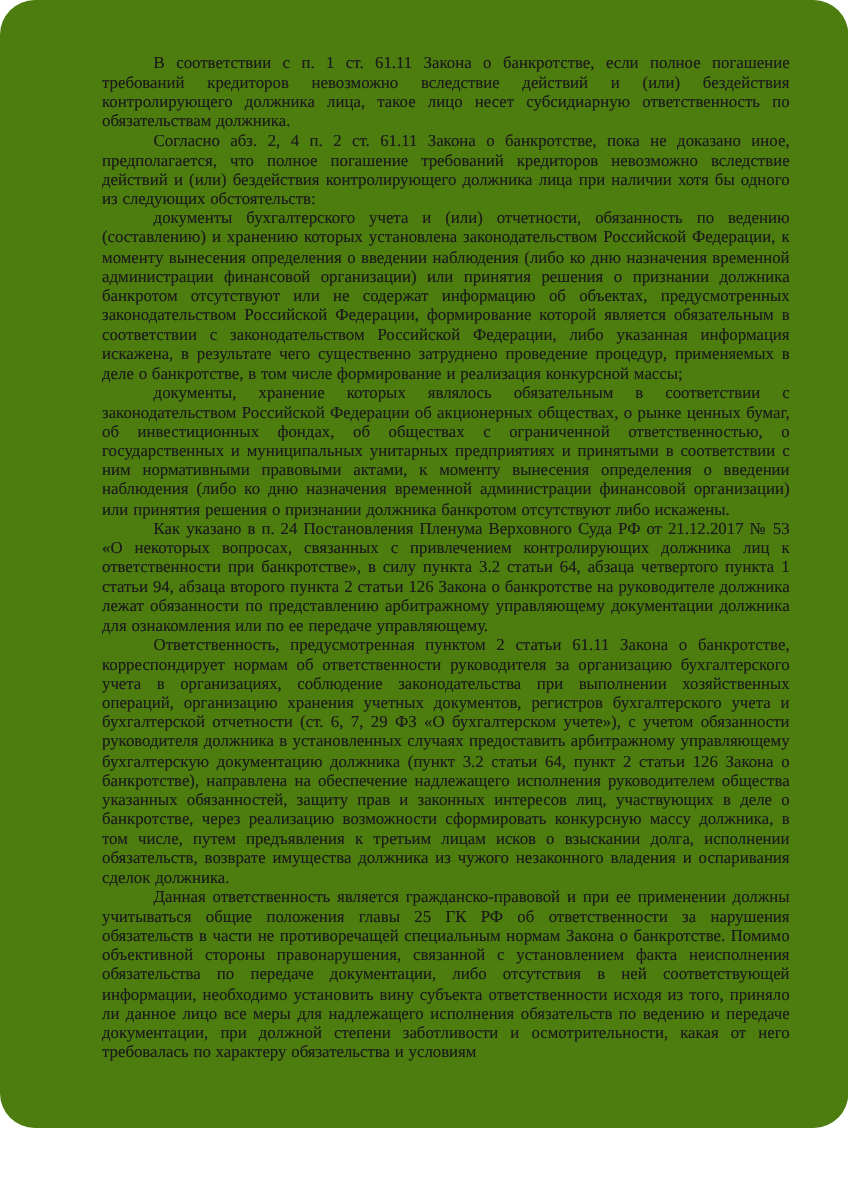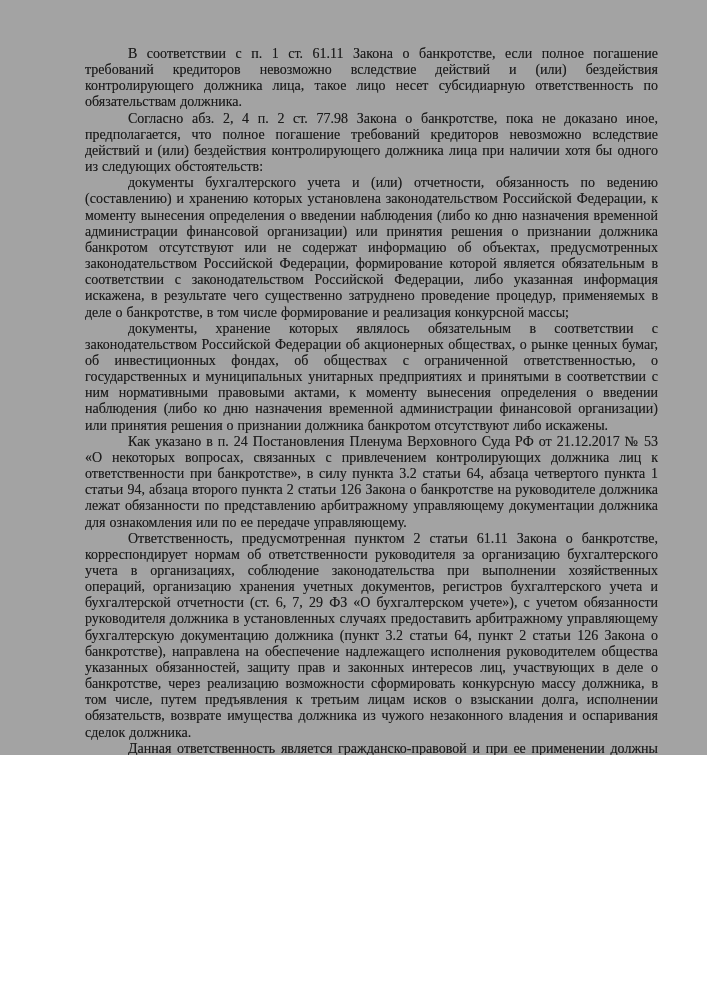--- a/index.html
+++ b/index.html
@@ -3,23 +3,24 @@
 <meta charset="utf-8">
 <style>
   html, body {
     margin: 0;
     padding: 0;
     background: #ffffff;
   }
   .page {
     position: relative;
     width: 707px;
-    height: 755px;
-    background: #a3a3a3;
+    height: 940px;
+    background: #4d7c0f;
     overflow: hidden;
+    border-radius: 29px;
   }
   .text-block {
     position: absolute;
     left: 85px;
     top: 46px;
     width: 573px;
     font-family: "Liberation Serif", "DejaVu Serif", serif;
     font-size: 14px;
     line-height: 16.15px;
     color: #1b1b1b;
@@ -32,20 +33,20 @@
     text-indent: 43px;
     word-spacing: 0.5px;
   }
 </style>
 </head>
 <body>
 
 <div class="page">
   <div class="text-block">
     <p>В соответствии с п. 1 ст. 61.11 Закона о банкротстве, если полное погашение требований кредиторов невозможно вследствие действий и (или) бездействия контролирующего должника лица, такое лицо несет субсидиарную ответственность по обязательствам должника.</p>
-    <p>Согласно абз. 2, 4 п. 2 ст. 77.98 Закона о банкротстве, пока не доказано иное, предполагается, что полное погашение требований кредиторов невозможно вследствие действий и (или) бездействия контролирующего должника лица при наличии хотя бы одного из следующих обстоятельств:</p>
+    <p>Согласно абз. 2, 4 п. 2 ст. 61.11 Закона о банкротстве, пока не доказано иное, предполагается, что полное погашение требований кредиторов невозможно вследствие действий и (или) бездействия контролирующего должника лица при наличии хотя бы одного из следующих обстоятельств:</p>
     <p>документы бухгалтерского учета и (или) отчетности, обязанность по ведению (составлению) и хранению которых установлена законодательством Российской Федерации, к моменту вынесения определения о введении наблюдения (либо ко дню назначения временной администрации финансовой организации) или принятия решения о признании должника банкротом отсутствуют или не содержат информацию об объектах, предусмотренных законодательством Российской Федерации, формирование которой является обязательным в соответствии с законодательством Российской Федерации, либо указанная информация искажена, в результате чего существенно затруднено проведение процедур, применяемых в деле о банкротстве, в том числе формирование и реализация конкурсной массы;</p>
     <p>документы, хранение которых являлось обязательным в соответствии с законодательством Российской Федерации об акционерных обществах, о рынке ценных бумаг, об инвестиционных фондах, об обществах с ограниченной ответственностью, о государственных и муниципальных унитарных предприятиях и принятыми в соответствии с ним нормативными правовыми актами, к моменту вынесения определения о введении наблюдения (либо ко дню назначения временной администрации финансовой организации) или принятия решения о признании должника банкротом отсутствуют либо искажены.</p>
     <p>Как указано в п. 24 Постановления Пленума Верховного Суда РФ от 21.12.2017 № 53 «О некоторых вопросах, связанных с привлечением контролирующих должника лиц к ответственности при банкротстве», в силу пункта 3.2 статьи 64, абзаца четвертого пункта 1 статьи 94, абзаца второго пункта 2 статьи 126 Закона о банкротстве на руководителе должника лежат обязанности по представлению арбитражному управляющему документации должника для ознакомления или по ее передаче управляющему.</p>
     <p>Ответственность, предусмотренная пунктом 2 статьи 61.11 Закона о банкротстве, корреспондирует нормам об ответственности руководителя за организацию бухгалтерского учета в организациях, соблюдение законодательства при выполнении хозяйственных операций, организацию хранения учетных документов, регистров бухгалтерского учета и бухгалтерской отчетности (ст. 6, 7, 29 ФЗ «О бухгалтерском учете»), с учетом обязанности руководителя должника в установленных случаях предоставить арбитражному управляющему бухгалтерскую документацию должника (пункт 3.2 статьи 64, пункт 2 статьи 126 Закона о банкротстве), направлена на обеспечение надлежащего исполнения руководителем общества указанных обязанностей, защиту прав и законных интересов лиц, участвующих в деле о банкротстве, через реализацию возможности сформировать конкурсную массу должника, в том числе, путем предъявления к третьим лицам исков о взыскании долга, исполнении обязательств, возврате имущества должника из чужого незаконного владения и оспаривания сделок должника.</p>
     <p>Данная ответственность является гражданско-правовой и при ее применении должны учитываться общие положения главы 25 ГК РФ об ответственности за нарушения обязательств в части не противоречащей специальным нормам Закона о банкротстве. Помимо объективной стороны правонарушения, связанной с установлением факта неисполнения обязательства по передаче документации, либо отсутствия в ней соответствующей информации, необходимо установить вину субъекта ответственности исходя из того, приняло ли данное лицо все меры для надлежащего исполнения обязательств по ведению и передаче документации, при должной степени заботливости и осмотрительности, какая от него требовалась по характеру обязательства и условиям</p>
   </div>
 </div>
 
 </body></html>

